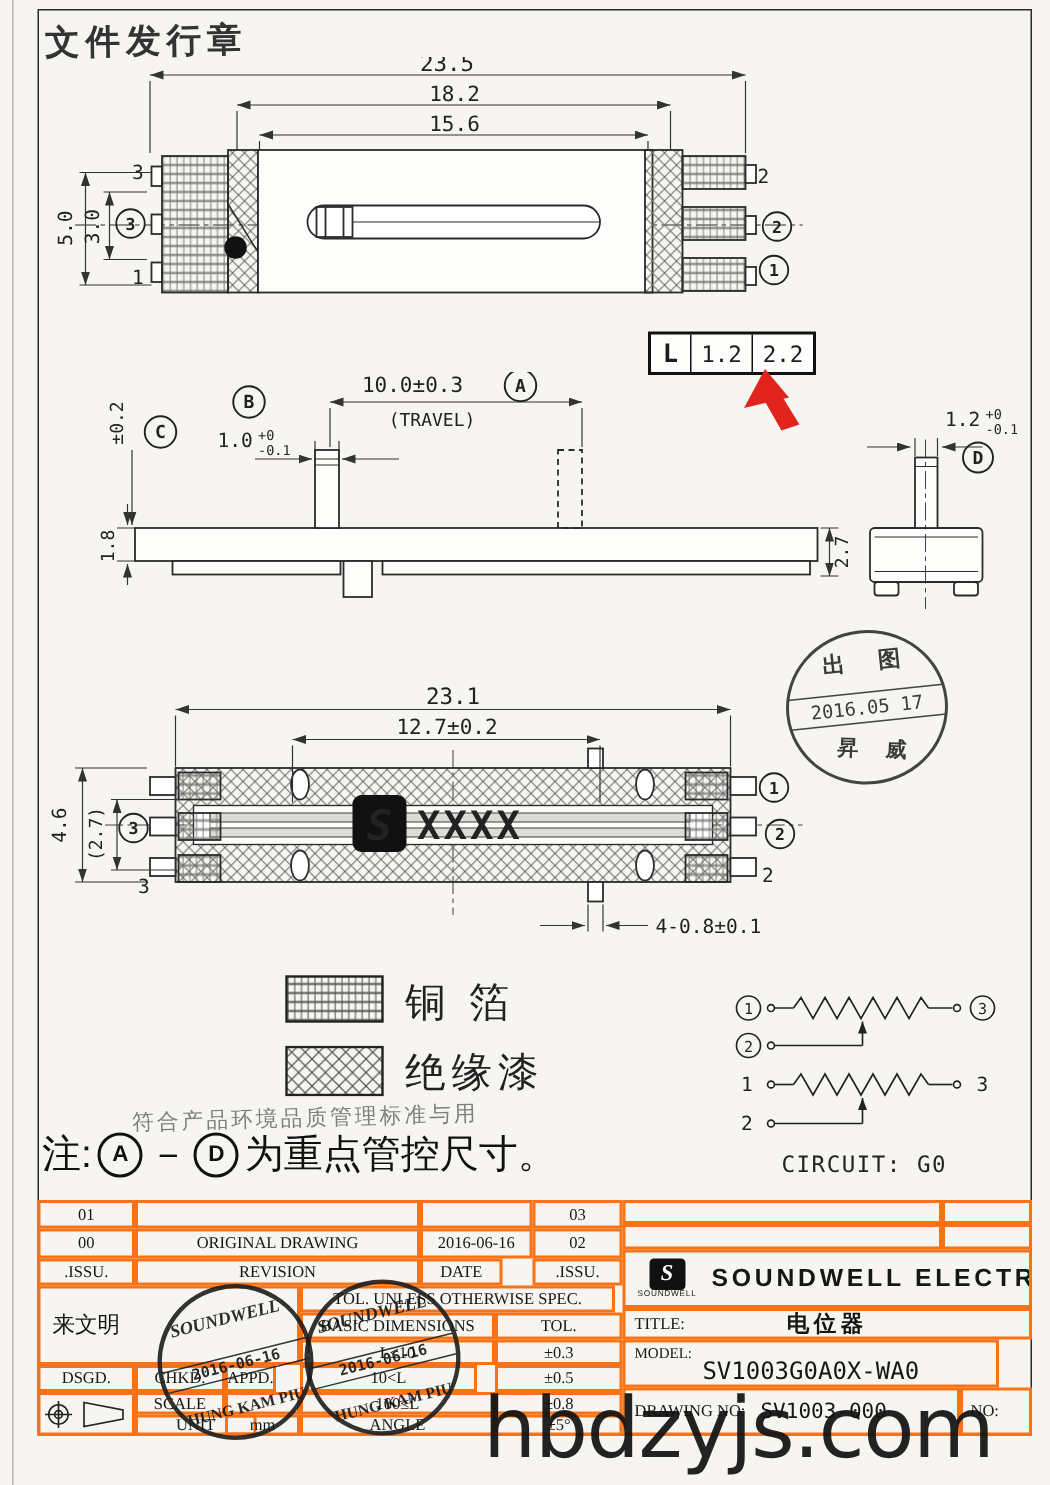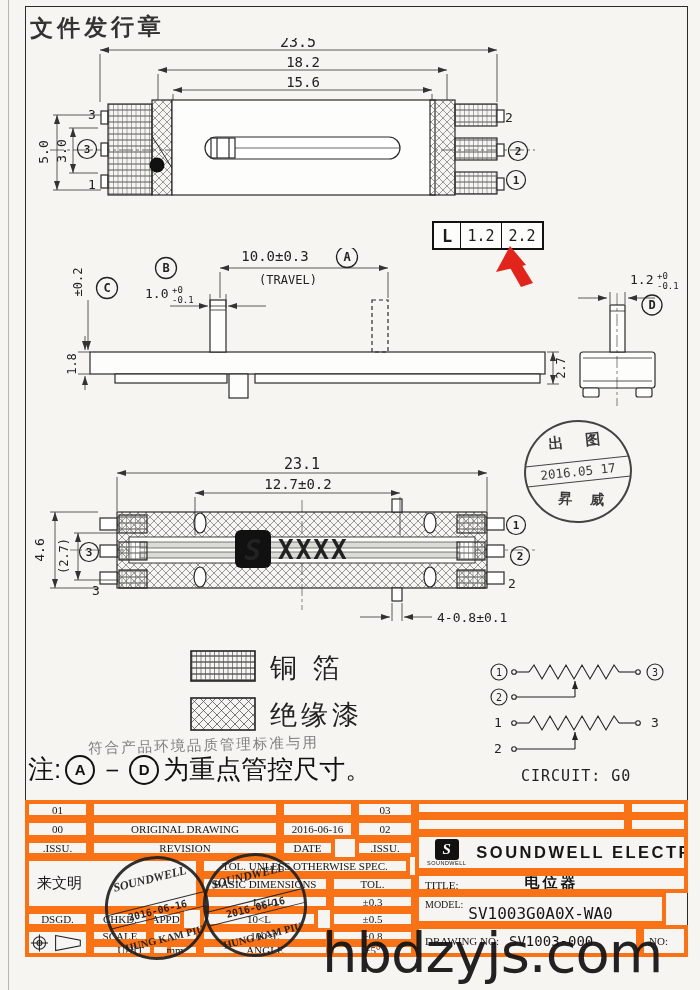--- a/index.html
+++ b/index.html
@@ -32,21 +32,21 @@
   .legend-row{display:flex;align-items:flex-start;gap:14px;}
   .legend-label{font-size:27px;letter-spacing:4px;color:#222;}
   
   #note-stamp-line{left:88px;top:736px;font-size:14.5px;color:#6a6a6a;letter-spacing:2px;
       transform:rotate(-1.5deg);opacity:.85;}
   #main-note{left:28px;top:752px;font-size:26px;color:#111;display:flex;align-items:center;gap:2px;}
   .circ{display:inline-flex;width:26px;height:26px;border:2px solid #111;border-radius:50%;
       align-items:center;justify-content:center;font:700 15px "Liberation Sans",sans-serif;margin:0 2px;}
   
   #title-block{left:25px;top:800px;width:663px;height:157px;}
-  .tb{position:absolute;border:4px solid #f97316;box-sizing:border-box;display:flex;
+  .tb{position:absolute;border:2px solid #f97316;box-sizing:border-box;display:flex;
       align-items:center;justify-content:center;font:11px "Liberation Serif",serif;color:#161616;
       white-space:nowrap;overflow:hidden;}
   
   .ink-stamp{width:98px;height:98px;border:3px solid #1d1d1d;border-radius:50%;opacity:.9;
       transform:rotate(-14deg);display:flex;flex-direction:column;justify-content:space-between;
       color:#151515;z-index:6;background:transparent;}
   .ink-stamp .s1{text-align:center;font:italic 700 12px "Liberation Serif",serif;padding-top:12px;}
   .ink-stamp .s2{border-top:1.5px solid #1d1d1d;border-bottom:1.5px solid #1d1d1d;
       text-align:center;font:700 10px "DejaVu Sans Mono",monospace;padding:1px 0;}
   .ink-stamp .s3{text-align:center;font:700 10.5px "Liberation Serif",serif;padding-bottom:12px;}

